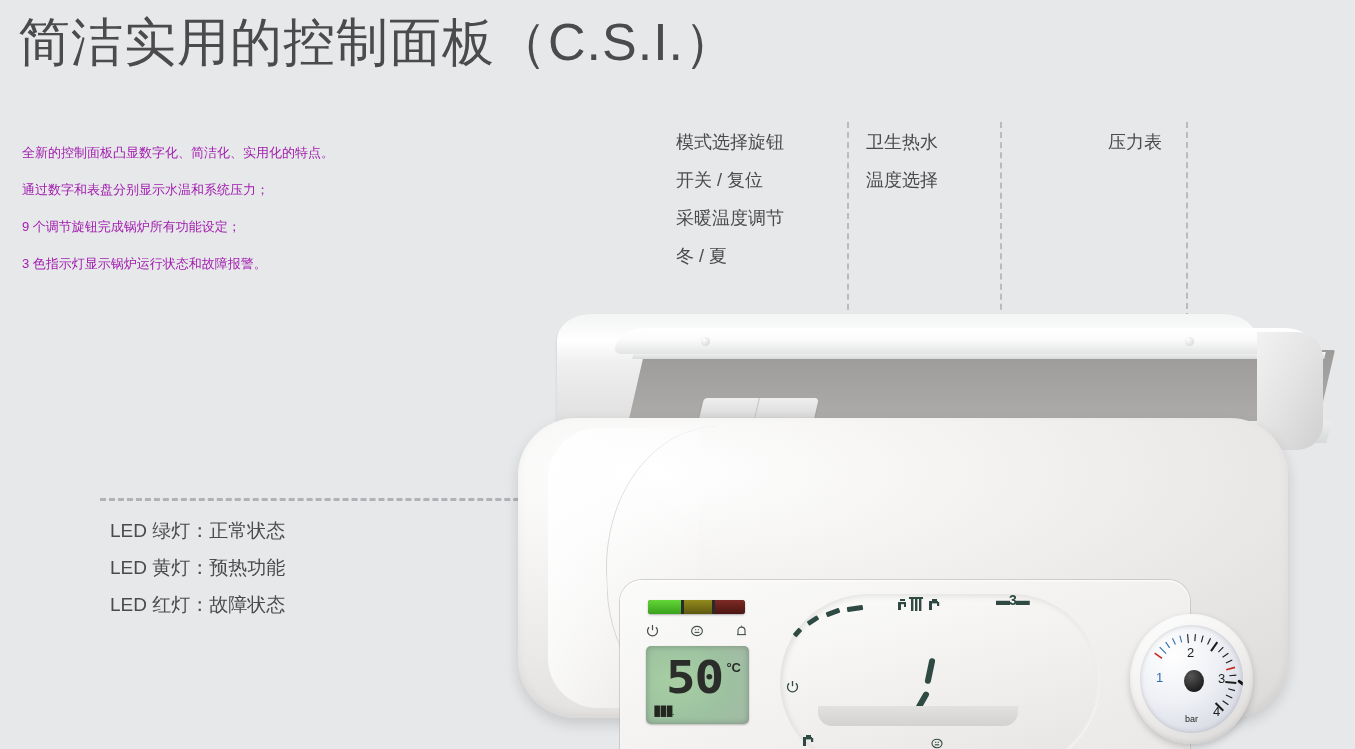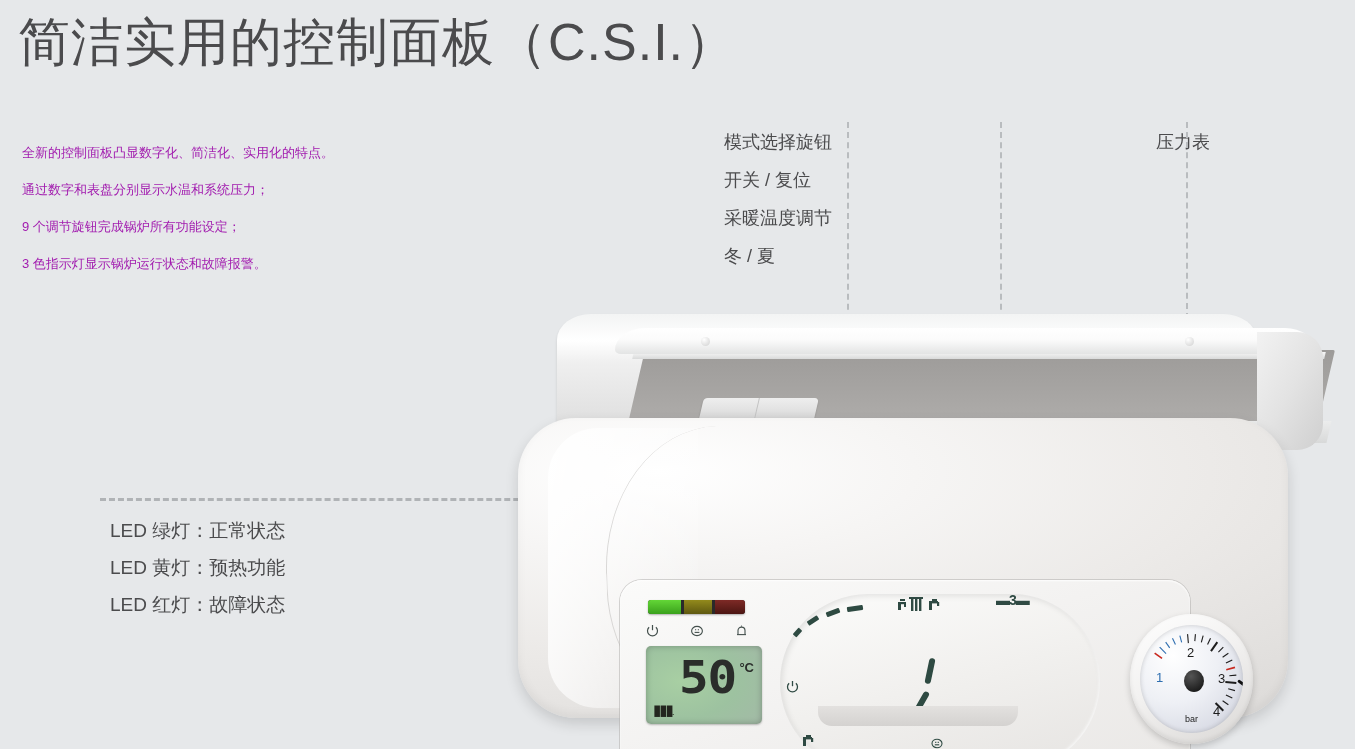--- a/index.html
+++ b/index.html
@@ -20,21 +20,21 @@
   }
 
   
   #intro{
     position:absolute;left:22px;top:134px;
     font-size:13px;line-height:37px;color:#a21caf;
   }
   #intro div{white-space:nowrap;}
 
   
-  .callout-col{position:absolute;font-size:18px;line-height:38px;color:#4b4b4d;white-space:nowrap;margin-left:48px;}
+  .callout-col{position:absolute;font-size:18px;line-height:38px;color:#4b4b4d;white-space:nowrap;}
   #callout-col-1{left:676px;top:123px;}
   #callout-col-2{left:866px;top:123px;}
   #callout-col-3{left:1108px;top:123px;}
 
   
   .vleader{
     position:absolute;width:0;border-left:2px dashed #b9bcbf;
   }
   #vleader-1{left:847px;top:122px;height:400px;}
   #vleader-2{left:1000px;top:122px;height:400px;}
@@ -161,21 +161,21 @@
 
   
   .status-icons{
     position:absolute;left:128px;top:203px;width:102px;height:20px;
     display:flex;justify-content:space-between;align-items:center;
   }
   .status-icons svg{display:block;}
 
   
   .lcd{
-    position:absolute;left:128px;top:228px;width:116px;height:78px;
+    position:absolute;left:128px;top:228px;width:103px;height:78px;
     border-radius:5px;
     background:radial-gradient(120% 120% at 30% 45%, #a8cfa3 0%, #9dc2a0 40%, #a7b3ab 100%);
     box-shadow:inset 0 0 6px rgba(0,0,0,.25), 0 1px 2px rgba(0,0,0,.25);
     overflow:hidden;
   }
   .lcd-num{
     position:absolute;right:26px;top:10px;
     font-family:"DejaVu Sans Mono","Liberation Mono",monospace;
     font-size:44px;line-height:44px;font-weight:700;color:#2a2d2a;
     letter-spacing:-1px;transform:scaleX(1.12);transform-origin:right top;
@@ -239,20 +239,24 @@
     <div>通过数字和表盘分别显示水温和系统压力；</div>
     <div>9 个调节旋钮完成锅炉所有功能设定；</div>
     <div>3 色指示灯显示锅炉运行状态和故障报警。</div>
   </div>
 
   <div class="callout-col" id="callout-col-1">
     <div>模式选择旋钮</div>
     <div>开关 / 复位</div>
     <div>采暖温度调节</div>
     <div>冬 / 夏</div>
+  </div>
+  <div class="callout-col" id="callout-col-2">
+    <div>卫生热水</div>
+    <div>温度选择</div>
   </div>
   <div class="callout-col" id="callout-col-3">
     <div>压力表</div>
   </div>
 
   <div class="vleader" id="vleader-1"></div>
   <div class="vleader" id="vleader-2"></div>
   <div class="vleader" id="vleader-3"></div>
 
   <div id="hleader"></div>

